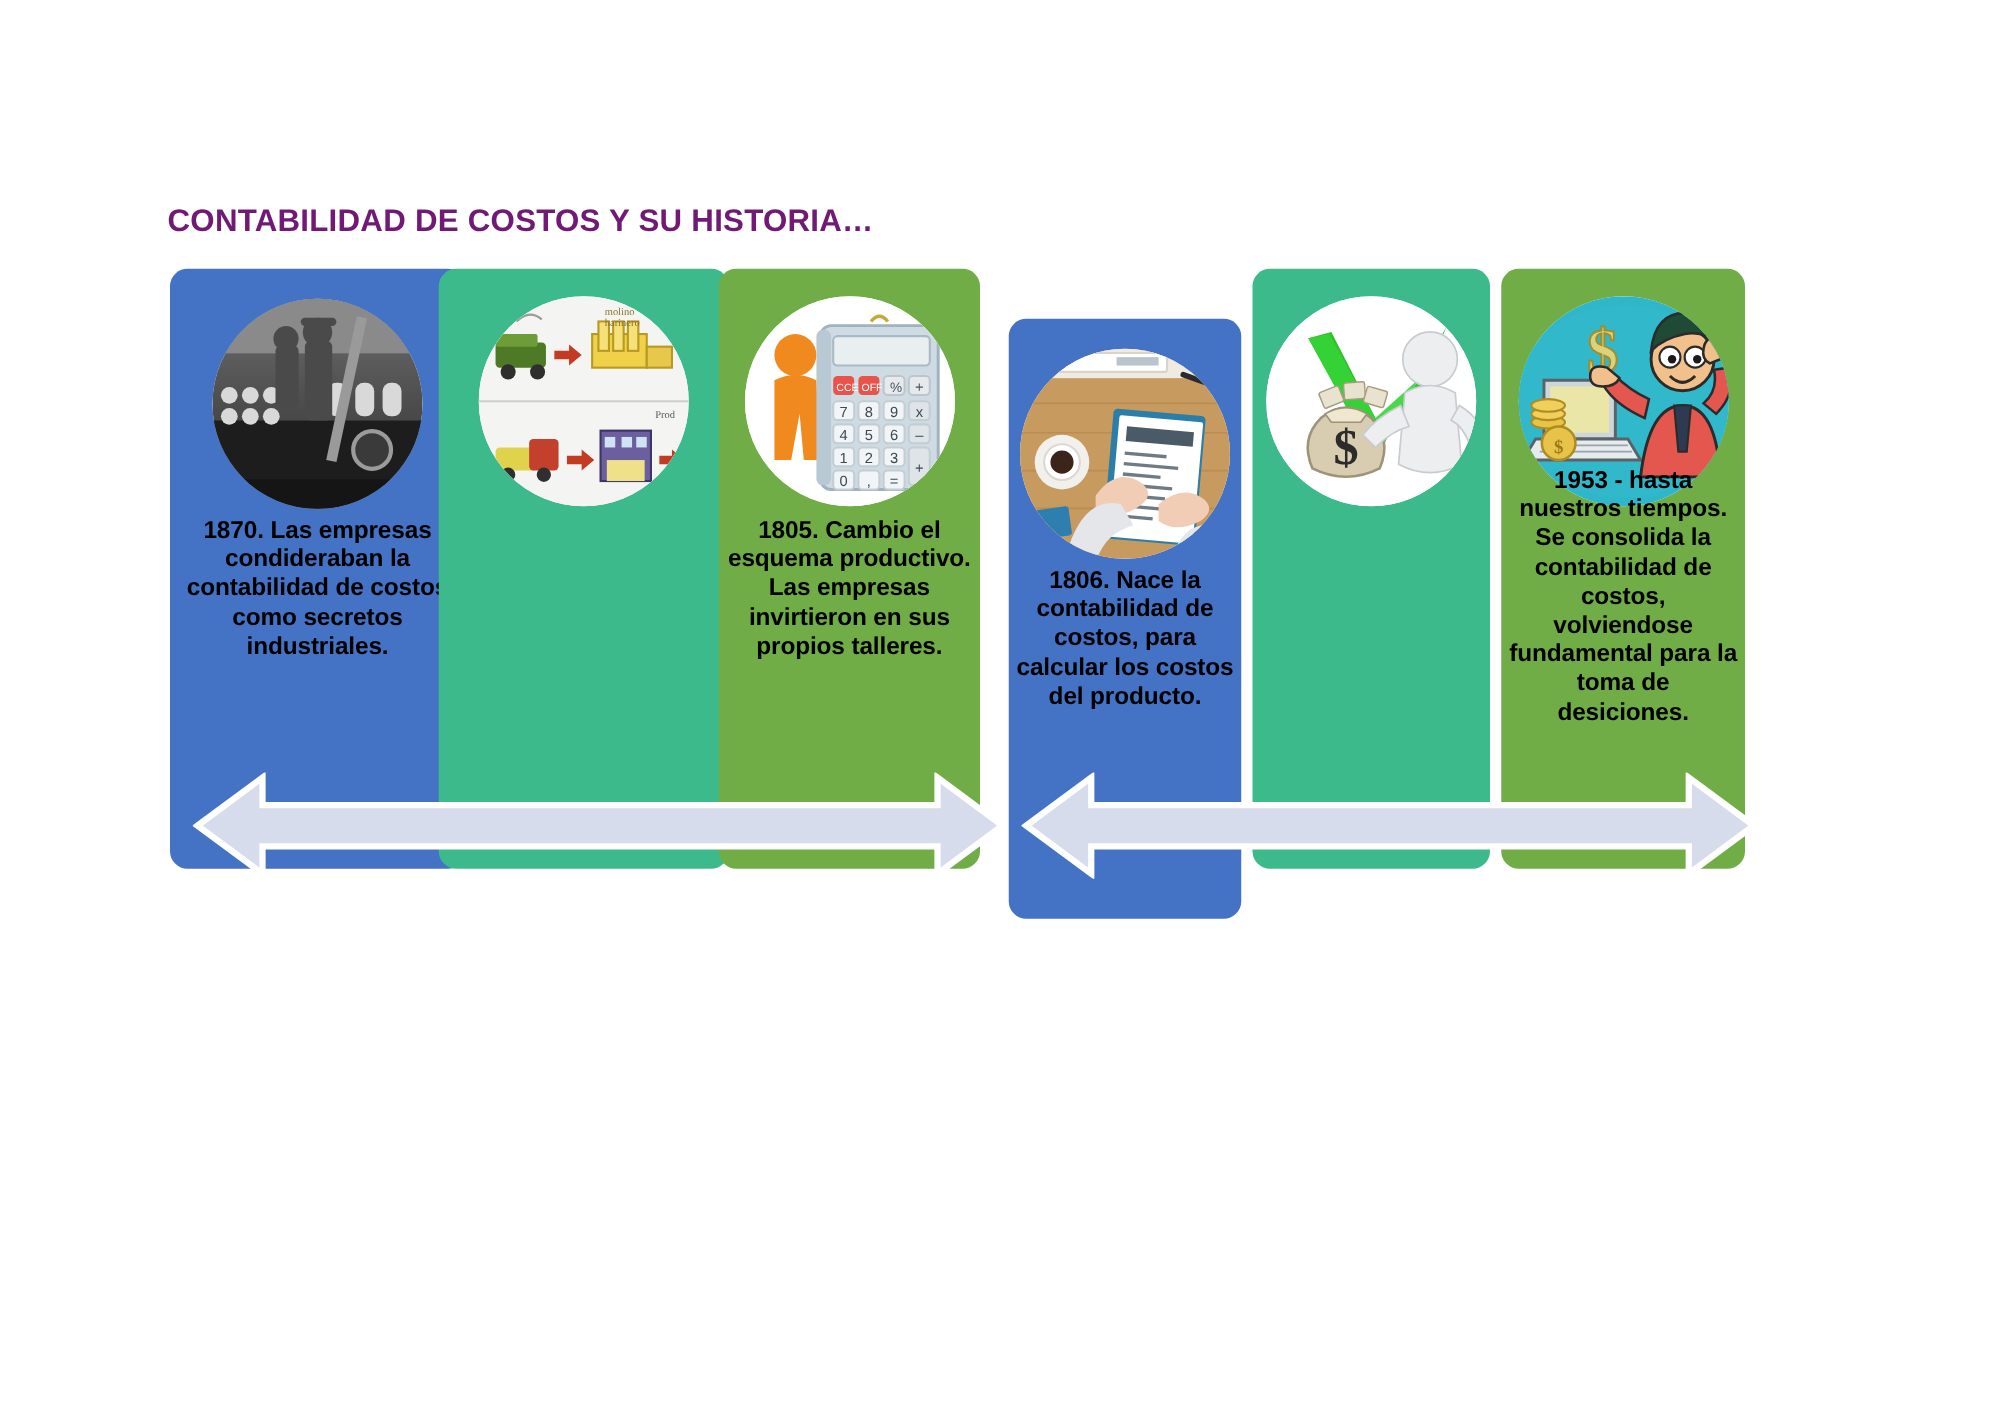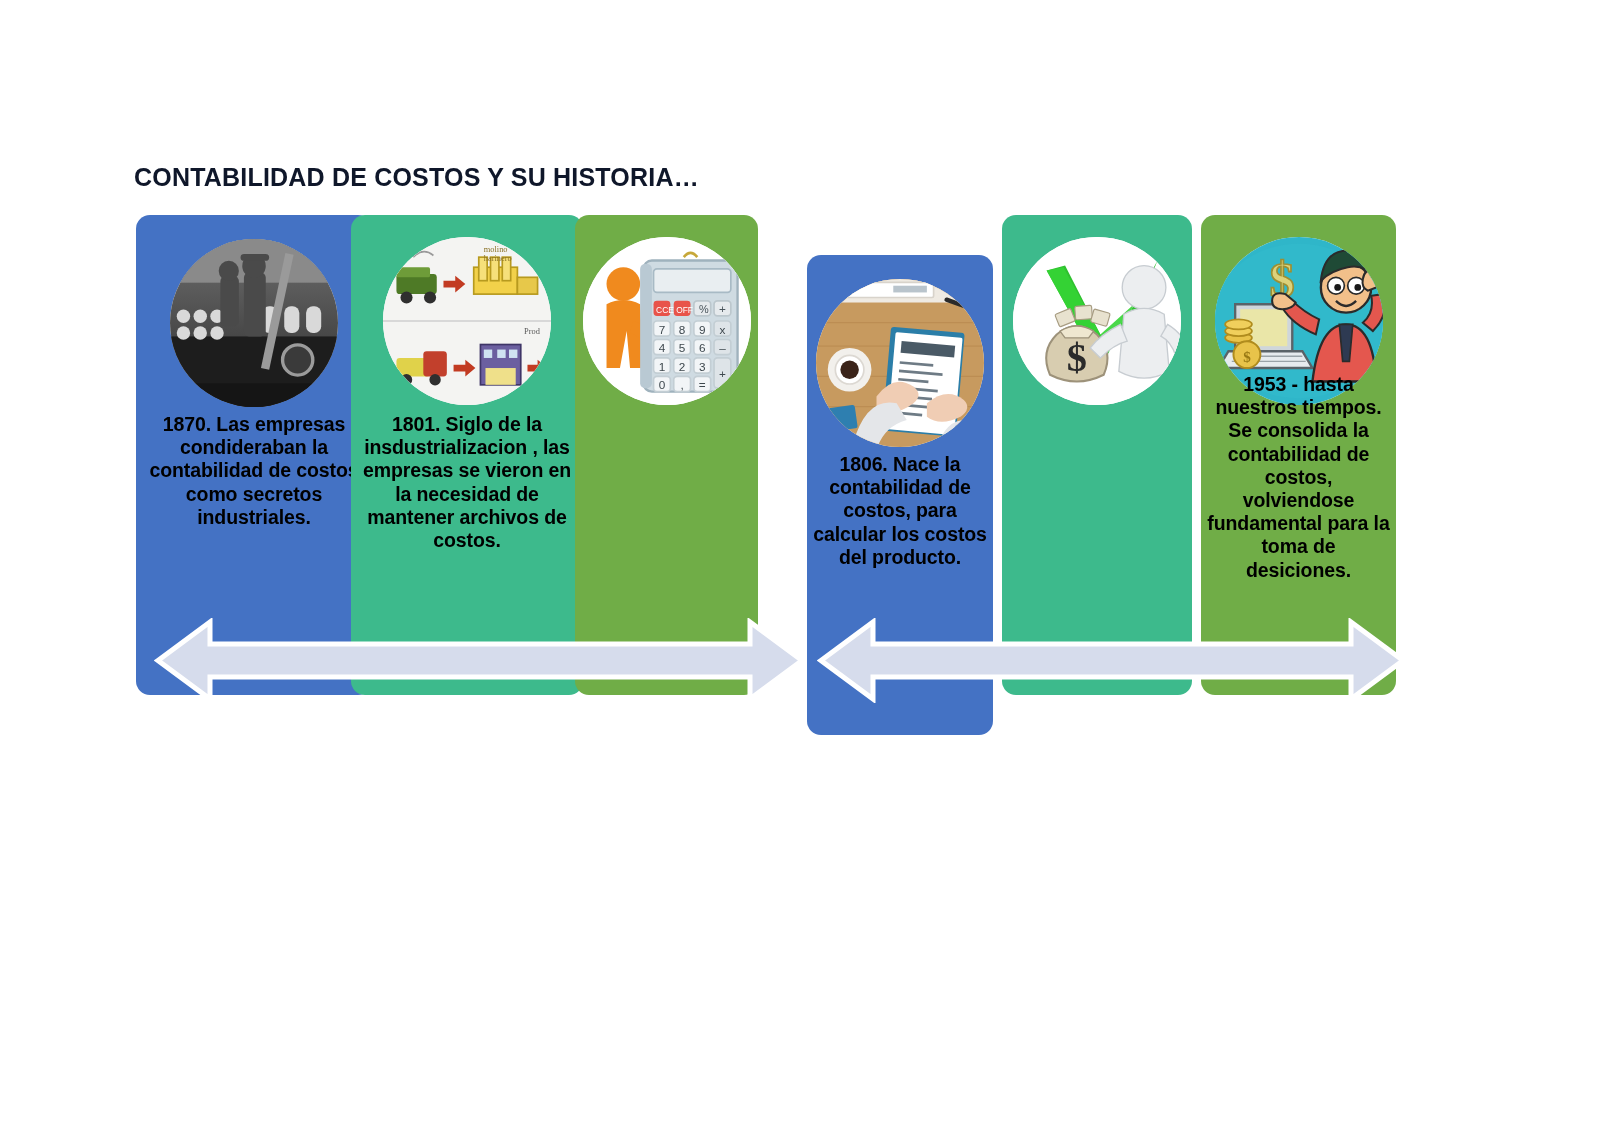--- a/index.html
+++ b/index.html
@@ -16,21 +16,21 @@
   }
 
   
   #page-title {
     position: absolute;
     left: 134px;
     top: 163px;
     font-size: 25px;
     font-weight: bold;
     letter-spacing: 0.2px;
-    color: #0f172a;
+    color: #701a75;
     white-space: nowrap;
   }
 
   
   .timeline-group {
     position: absolute;
     top: 215px;
     height: 480px;
   }
   #group-1 { left: 136px; width: 648px; }
@@ -41,21 +41,21 @@
     top: 0;
     height: 480px;
     border-radius: 14px;
     box-sizing: border-box;
     overflow: hidden;
   }
 
   
   #group-1 .card.c0 { left: 0px;   width: 236px; }
   #group-1 .card.c1 { left: 215px; width: 232px; }
-  #group-1 .card.c2 { left: 439px; width: 183px; }
+  #group-1 .card.c2 { left: 439px; width: 209px; }
 
   
   #group-2 .card.c0 { left: 0px;   width: 186px; margin-top: 40px; }
   #group-2 .card.c1 { left: 195px; width: 190px; }
   #group-2 .card.c2 { left: 394px; width: 195px; }
 
   .card-blue  { background: #4472c4; }
   .card-teal  { background: #3dba8c; }
   .card-green { background: #70ad47; }
 
@@ -182,21 +182,20 @@
           <rect x="61" y="78" width="18" height="10" fill="#efe08a"></rect>
           <rect x="60" y="67" width="5" height="5" fill="#cfe3f2"></rect>
           <rect x="68" y="67" width="5" height="5" fill="#cfe3f2"></rect>
           <rect x="75" y="67" width="5" height="5" fill="#cfe3f2"></rect>
         </g>
         <path d="M86 76 l6 0 0 -3 6 5 -6 5 0 -3 -6 0 z" fill="#c23b22"></path>
         <text x="84" y="58" font-size="5" fill="#5a5a5a" font-family="Liberation Serif, serif">Prod</text>
         <path d="M18 12 q6 -6 12 -1" stroke="#9a9a9a" fill="none" stroke-width="1"></path>
       </svg>
     </div>
-    <div class="card-text">1801. Siglo de la insdustrializacion , las empresas se vieron en la necesidad de mantener archivos de costos.</div>
   </div>
 
   <div class="card c2 card-green">
     <div class="card-media">
       <svg class="art" viewBox="0 0 100 100" preserveAspectRatio="xMidYMid slice">
         <rect width="100" height="100" fill="#ffffff"></rect>
 
         <g fill="#f08a1e">
           <circle cx="24" cy="28" r="10"></circle>
           <path d="M14 40 q10 -5 20 0 l2 38 -8 0 -2 -22 -4 22 -8 0 z"></path>
@@ -248,20 +247,21 @@
               <text x="59" y="79.5">2</text>
               <text x="71" y="79.5">3</text>
               <text x="83" y="84">+</text>
             <text x="47" y="90.5">0</text>
               <text x="59" y="90.5">,</text>
               <text x="71" y="90.5">=</text>
           </g>
         </g>
       </svg>
     </div>
+    <div class="card-text">1805. Cambio el esquema productivo. Las empresas invirtieron en sus propios talleres.</div>
   </div>
 
   <div class="arrow-bar">
     <svg viewBox="0 0 652 85" preserveAspectRatio="none">
       <polygon points="4,42.5 56,4 56,26 596,26 596,4 648,42.5 596,81 596,59 56,59 56,81" fill="#d6dcec" stroke="#ffffff" stroke-width="5" stroke-linejoin="miter"></polygon>
     </svg>
   </div>
 </div>
 
 <div id="group-2" class="timeline-group">

